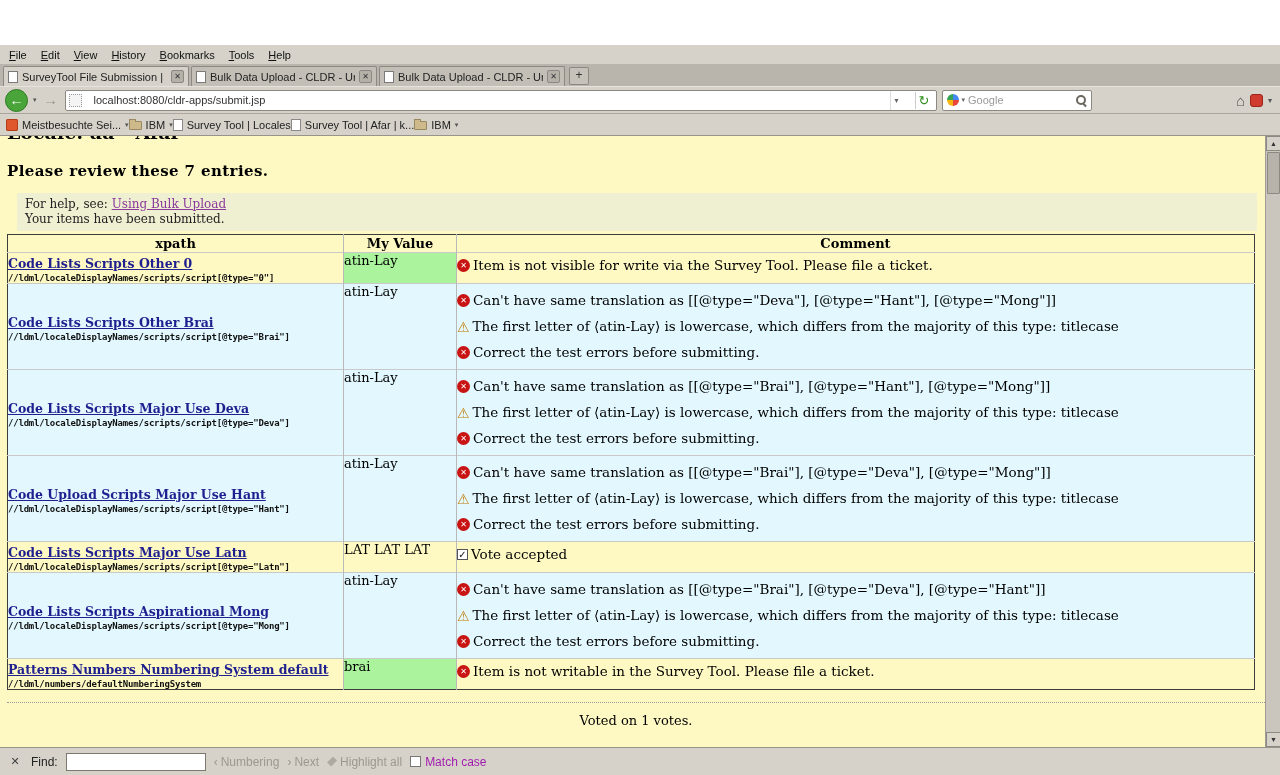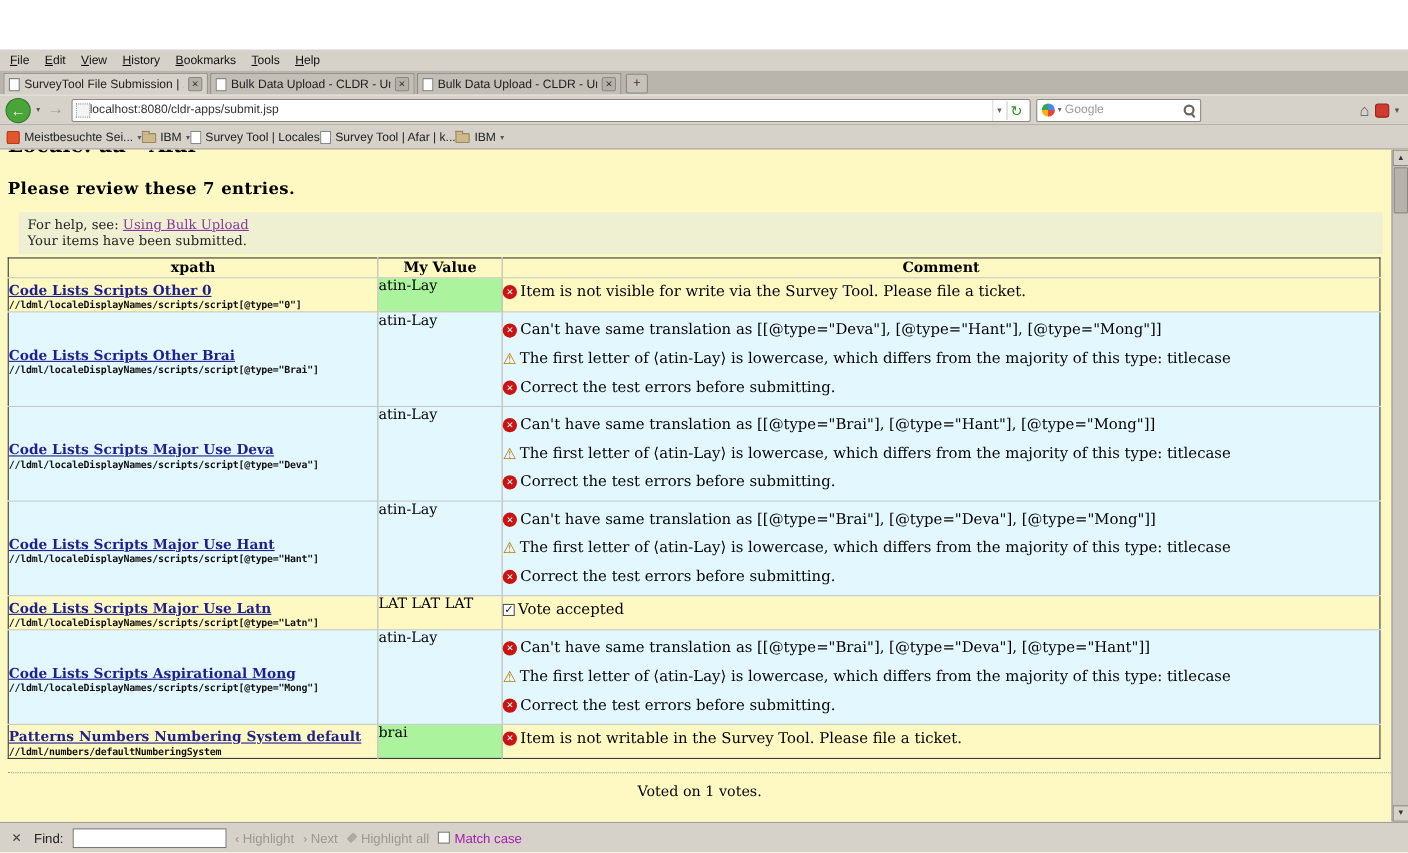--- a/index.html
+++ b/index.html
@@ -23,21 +23,21 @@
   .newtab { width:20px; height:18px; margin:0 0 1px 2px; border:1px solid #8c8982; background:#c6c2ba; font-size:12px;
             line-height:15px; text-align:center; color:#333; border-radius:2px; }
 
   .navbar { flex:0 0 28px; background:#d6d2ca; border-top:1px solid #e6e3dc; border-bottom:1px solid #aaa69e;
             display:flex; align-items:center; padding:0 5px; gap:5px; }
   .back-btn { width:23px; height:23px; border-radius:50%; background:#49a53a; border:1px solid #2e7a22; color:#fff;
               font-size:14px; line-height:20px; text-align:center; font-weight:bold; }
   .nav-drop { font-size:7px; color:#555; }
   .fwd-btn { width:18px; height:20px; color:#9a968e; font-size:15px; line-height:20px; text-align:center; }
   .urlbar { width:872px; height:21px; background:#fff; border:1px solid #8c8982; border-radius:2px;
-            display:flex; align-items:center; padding:0 3px; gap:0; font-size:11px; }
+            display:flex; align-items:center; padding:0 3px; gap:12px; font-size:11px; }
   .url-favicon { flex:0 0 13px; width:13px; height:13px; border:1px dotted #999; background:#f4f4f4; }
   .url-text { flex:1; color:#333; white-space:nowrap; overflow:hidden; }
   .url-chevron { color:#666; font-size:8px; padding:0 4px; border-left:1px solid #ddd; align-self:stretch; display:flex; align-items:center; }
   .reload-btn { flex:0 0 18px; border-left:1px solid #ccc; color:#2f8f1f; font-size:13px; text-align:center; line-height:17px; }
   .searchbar { width:150px; height:21px; background:#fff; border:1px solid #8c8982; border-radius:2px;
                display:flex; align-items:center; padding:0 4px; gap:3px; font-size:11px; }
   .google-icon { flex:0 0 12px; width:12px; height:12px; border-radius:50%;
                  background:conic-gradient(#4688f1 0 25%, #e8443a 0 50%, #f7b512 0 75%, #35a452 0); }
   .search-chevron { font-size:7px; color:#666; }
   .search-text { flex:1; color:#9a9a9a; }
@@ -266,21 +266,21 @@
             </div>
             <div class="cline">
               <span class="ic-err">✕</span>
               <span>Correct the test errors before submitting.</span>
             </div>
           </td>
         </tr>
 
         <tr class="cyan tall">
           <td class="xpath-cell">
-            <span class="xl">Code Lists Scripts Major Use Hant</span>
+            <span class="xl">Code Upload Scripts Major Use Hant</span>
             <div class="xp">//ldml/localeDisplayNames/scripts/script[@type="Hant"]</div>
           </td>
           <td class="value-cell">atin-Lay</td>
           <td class="comment-cell">
             <div class="cline">
               <span class="ic-err">✕</span>
               <span>Can't have same translation as [[@type="Brai"], [@type="Deva"], [@type="Mong"]]</span>
             </div>
             <div class="cline">
               <span class="ic-warn">⚠</span>
@@ -355,21 +355,21 @@
       <div class="sb-btn sb-down">▼</div>
     </div>
   </div>
 
   <div class="findbar">
     <span class="fb-close">✕</span>
     <span>Find:</span>
     <input class="fb-input" value="" style="">
     <span class="fb-btn">
       <span class="fb-chevron">‹</span>
-      <span>Highlight</span>
+      <span>Numbering</span>
     </span>
     <span class="fb-btn">
       <span class="fb-chevron">›</span>
       <span>Next</span>
     </span>
     <span class="fb-btn">
       <span class="hl-icon"></span>
       <span>Highlight all</span>
     </span>
     <span class="fb-case">

